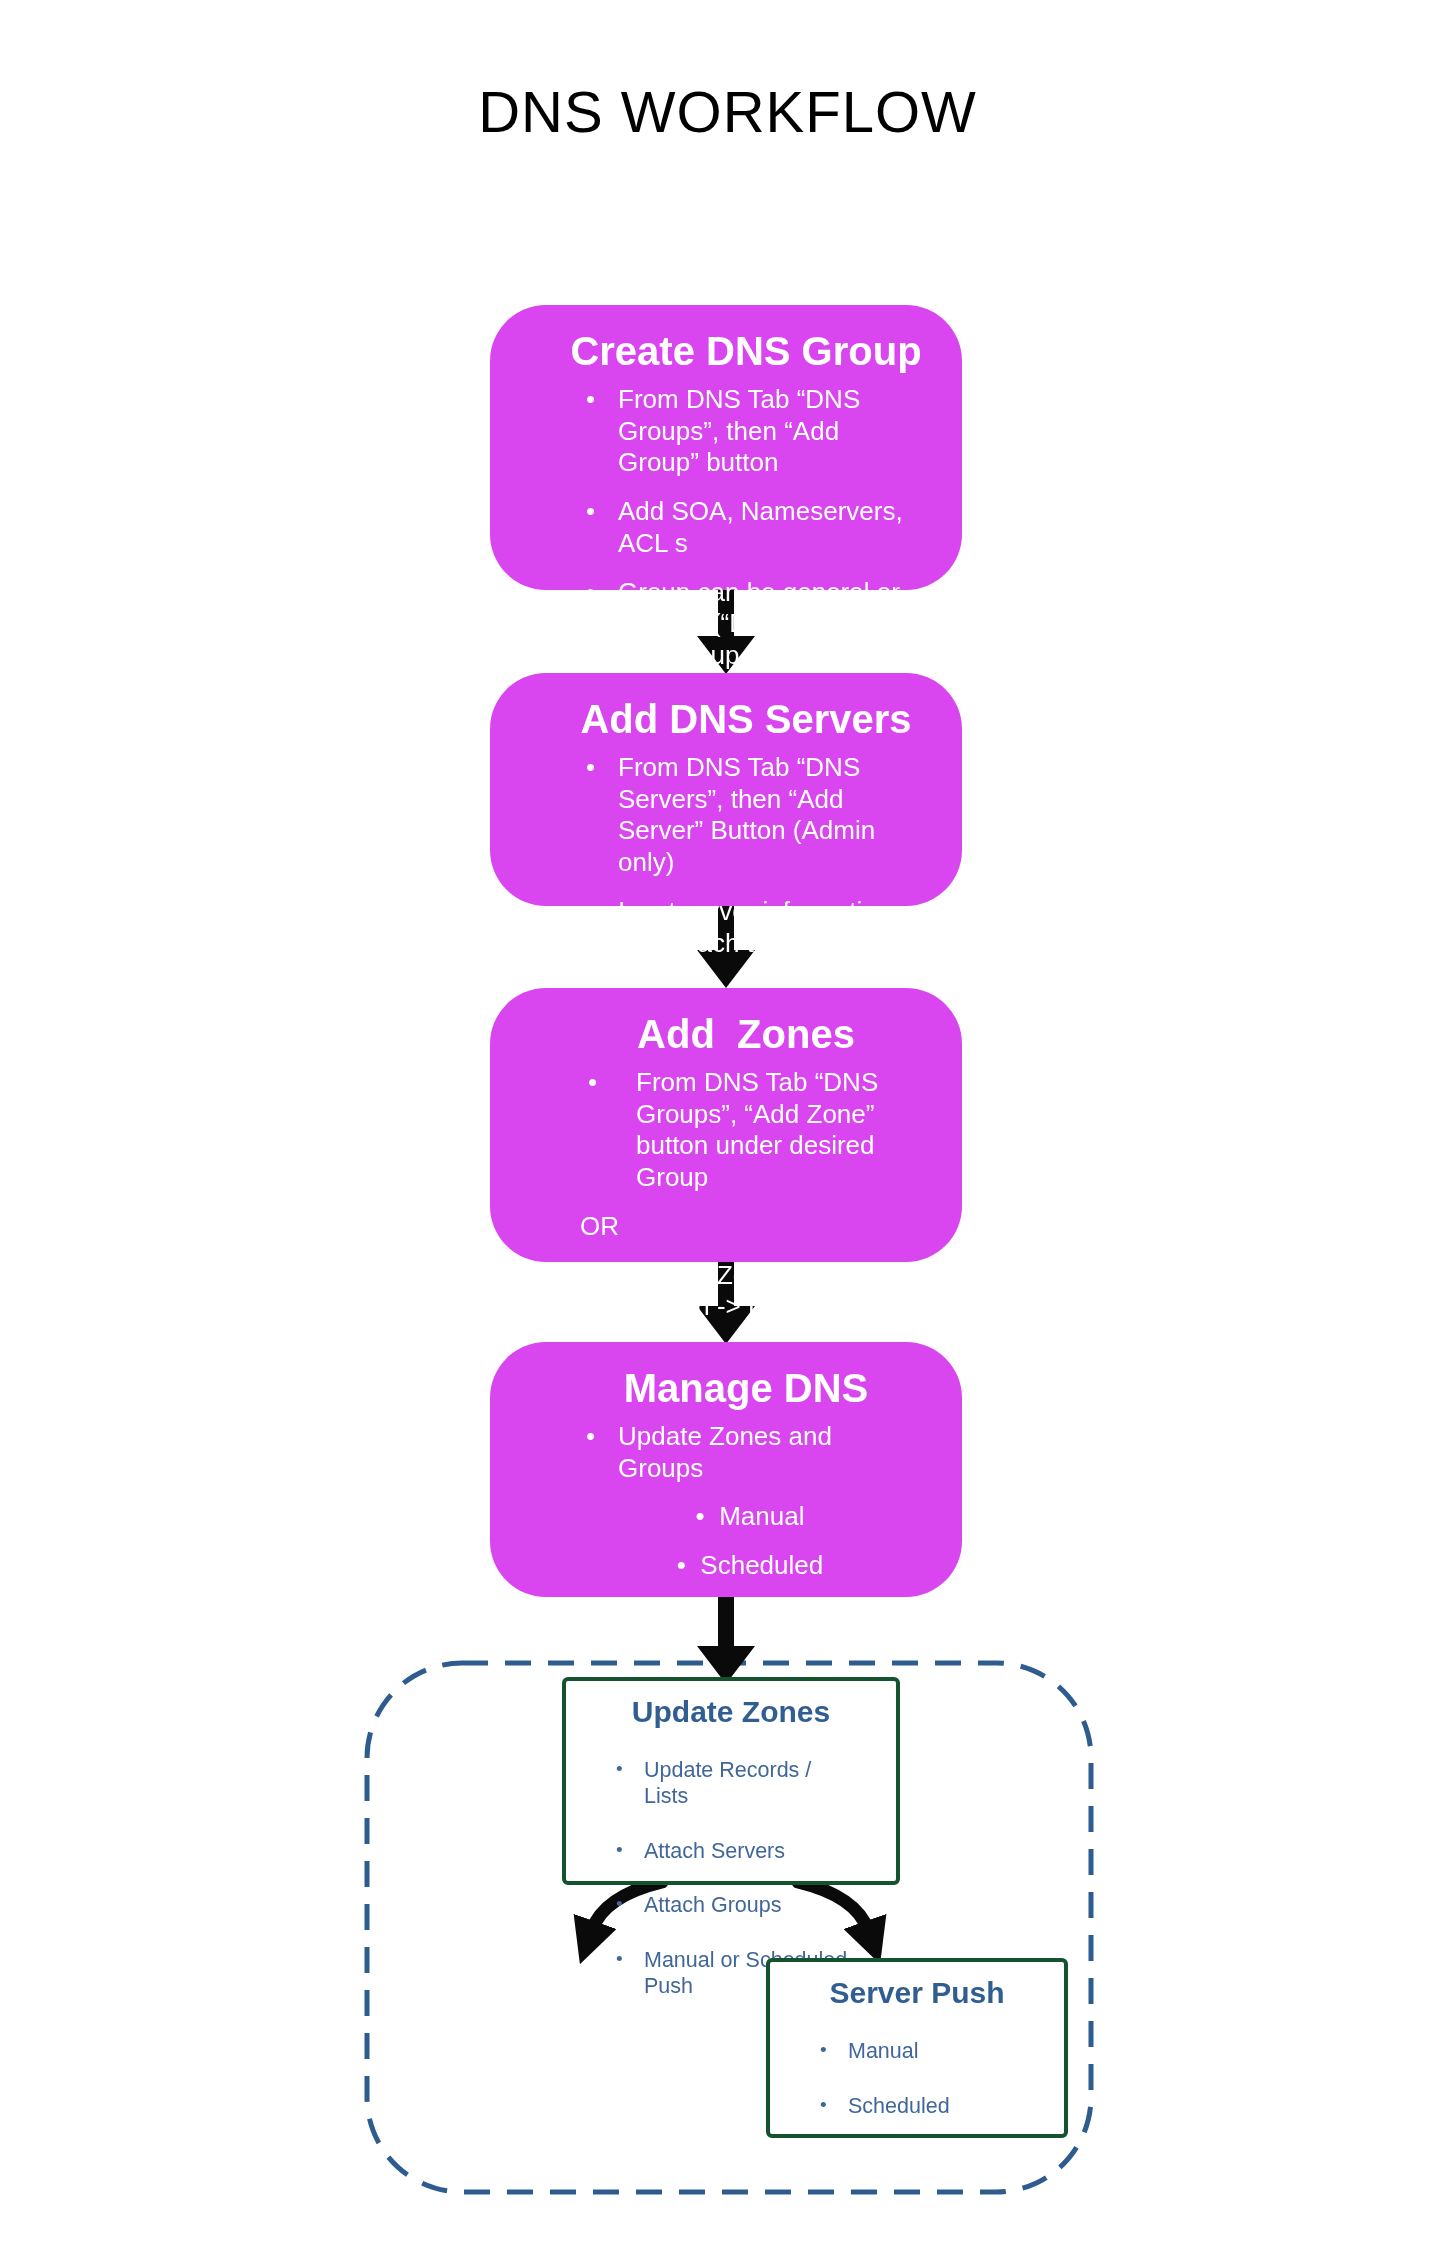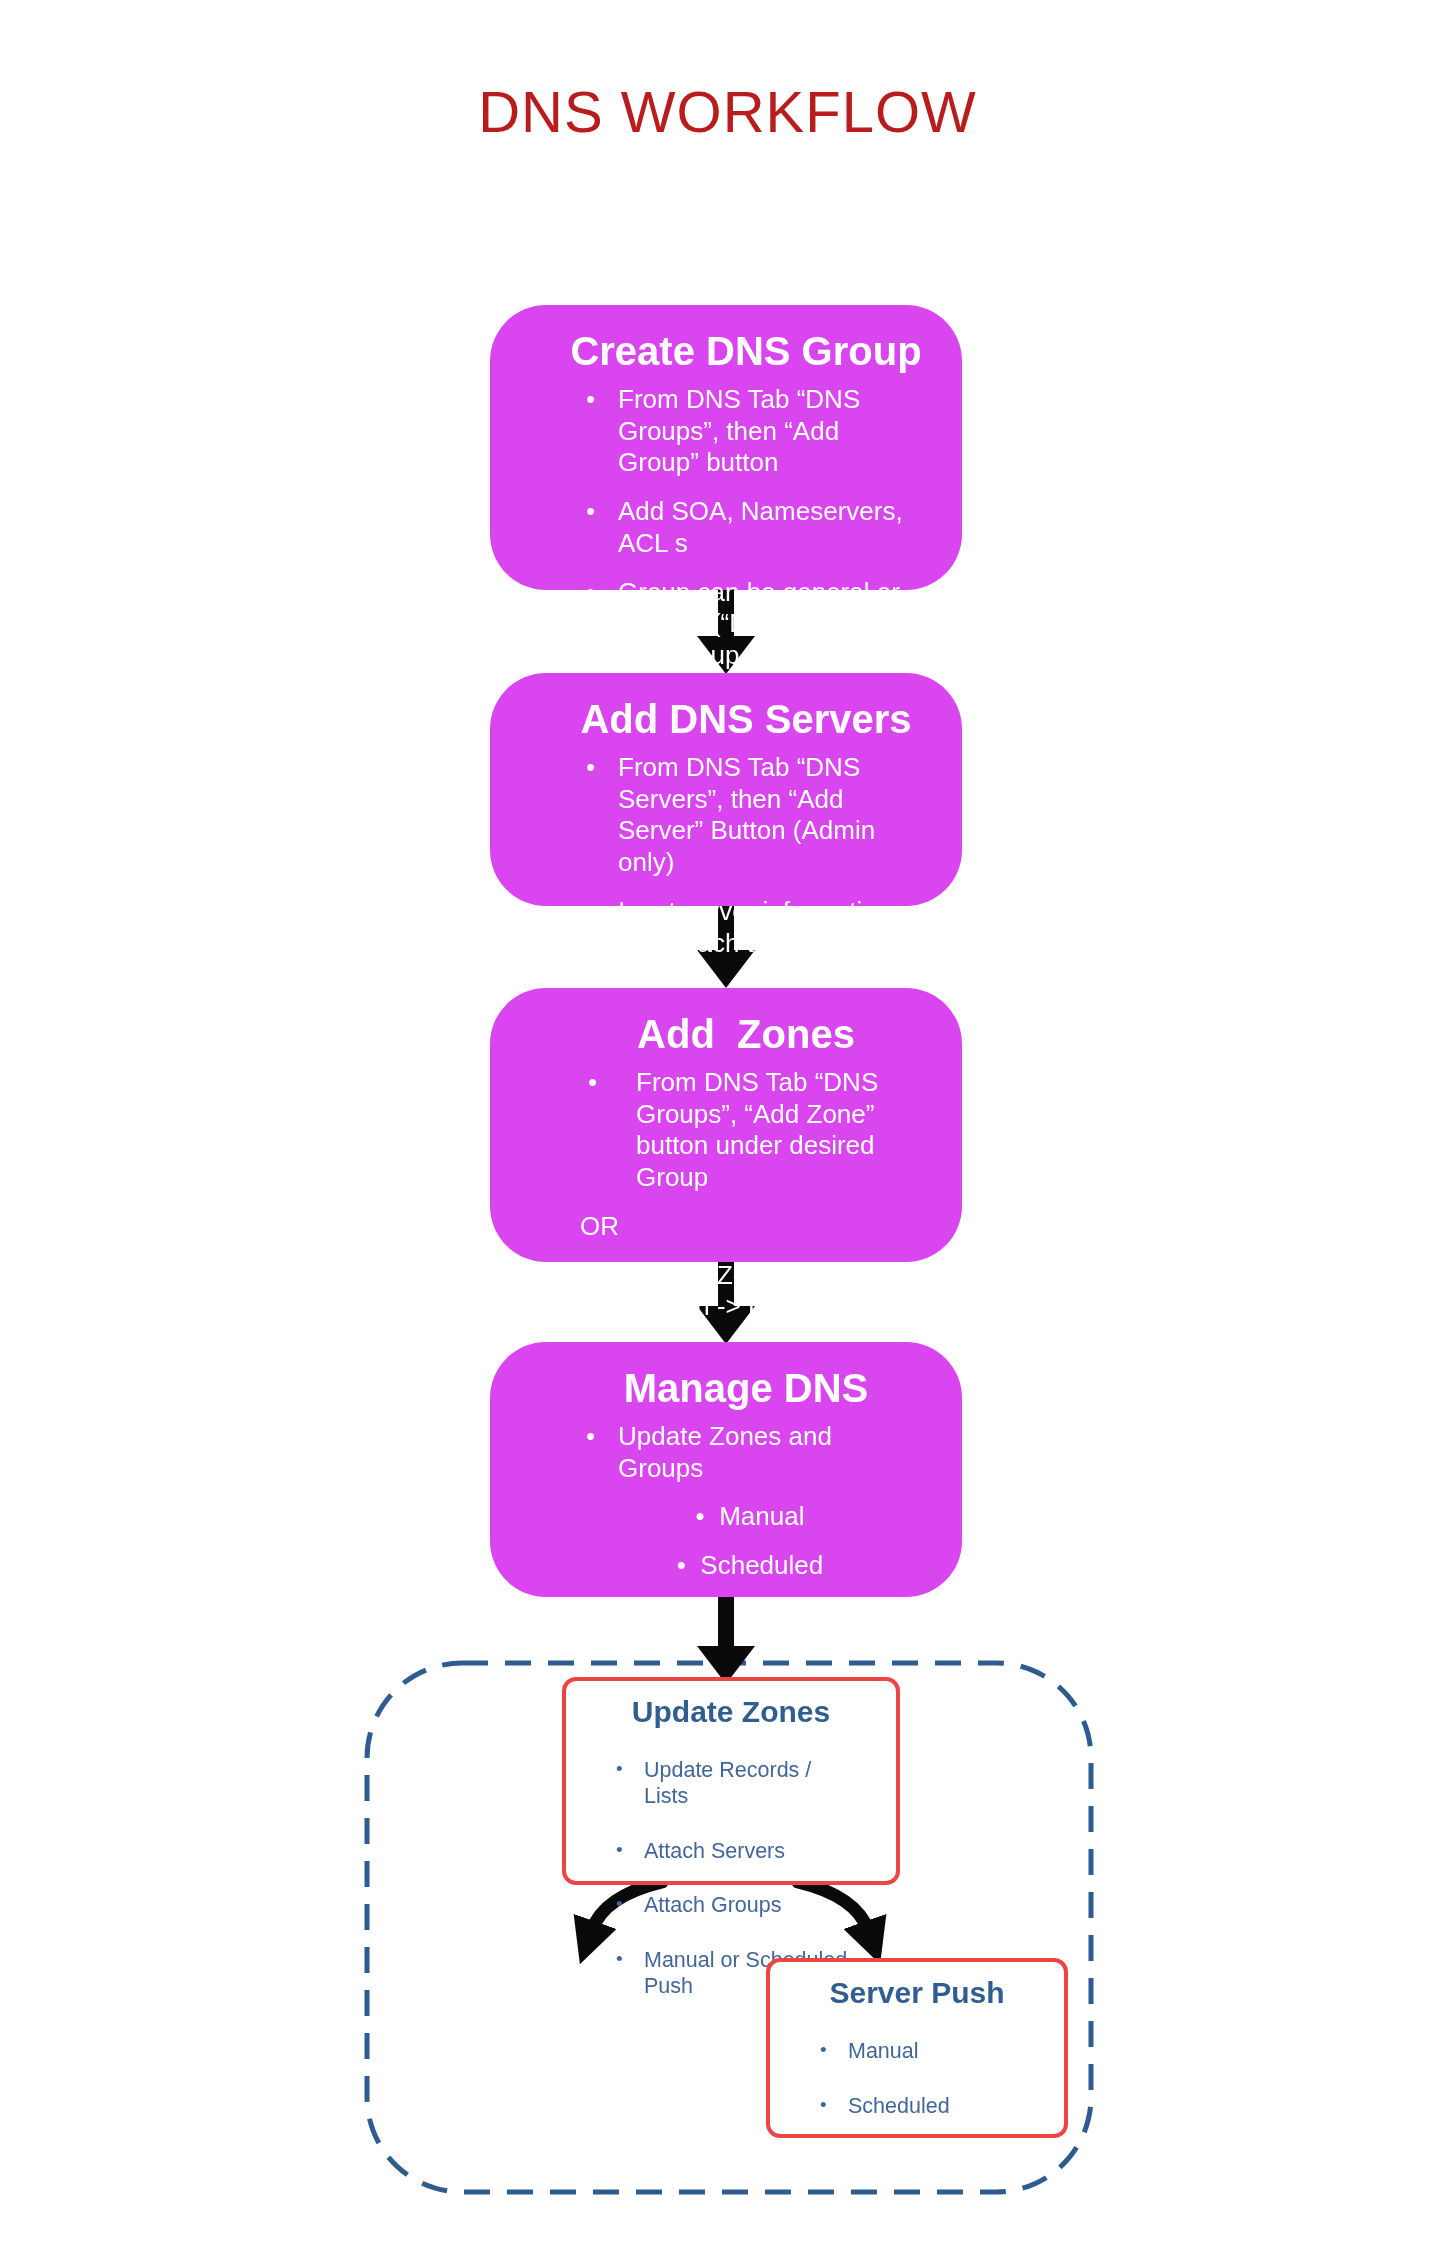--- a/index.html
+++ b/index.html
@@ -9,21 +9,21 @@
     background:#ffffff;
     font-family:"Liberation Sans", sans-serif;
     overflow:hidden;
   }
   .page-title{
     position:absolute;
     left:0; right:0; top:78px;
     text-align:center;
     font-size:58px;
     font-weight:400;
-    color:#b91c1c;
+    color:#000000;
     letter-spacing:1px;
     margin:0;
   }
   
   .flow-box{
     position:absolute;
     left:490px; width:472px;
     background:#d946ef;
     border-radius:56px;
     box-sizing:border-box;
@@ -50,22 +50,22 @@
   .flow-list li.b::before{content:"\2022"; position:absolute; left:6px;}
   .flow-list.wide-gap li.b{padding-left:56px;}
   .flow-list.wide-gap li.b::before{left:8px;}
   .flow-list li.nb{padding-left:0;}
   .flow-list li.sub{padding-left:0; text-align:center;}
   .flow-list li.sub::before{content:"\2022\00a0\00a0"; position:static;}
   
   .detail-box{
     position:absolute;
     background:#ffffff;
-    border:4px solid #ef4444;
-    border-radius:14px;
+    border:4px solid #14532d;
+    border-radius:6px;
     box-sizing:border-box;
   }
   .detail-title{
     margin:14px 8px 8px;
     text-align:center;
     font-size:30px;
     font-weight:700;
     color:#315E91;
   }
   .detail-list{

